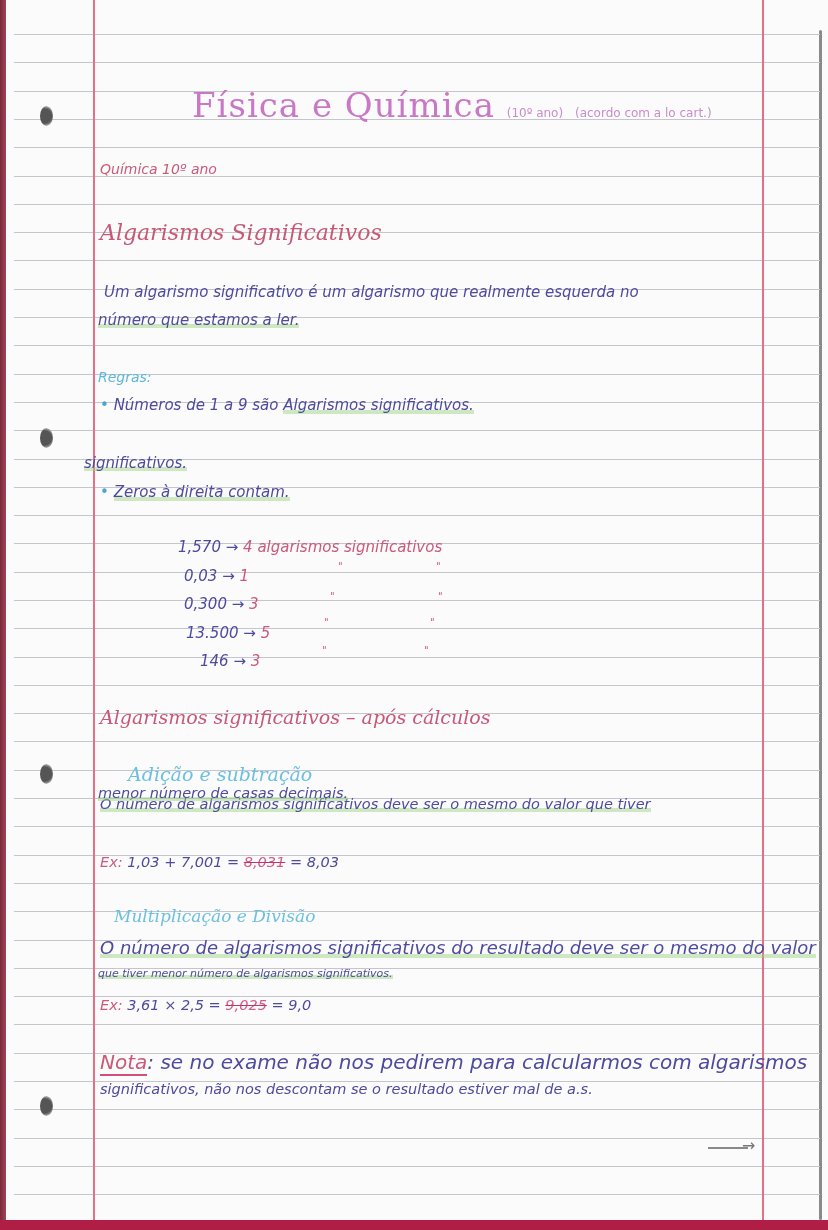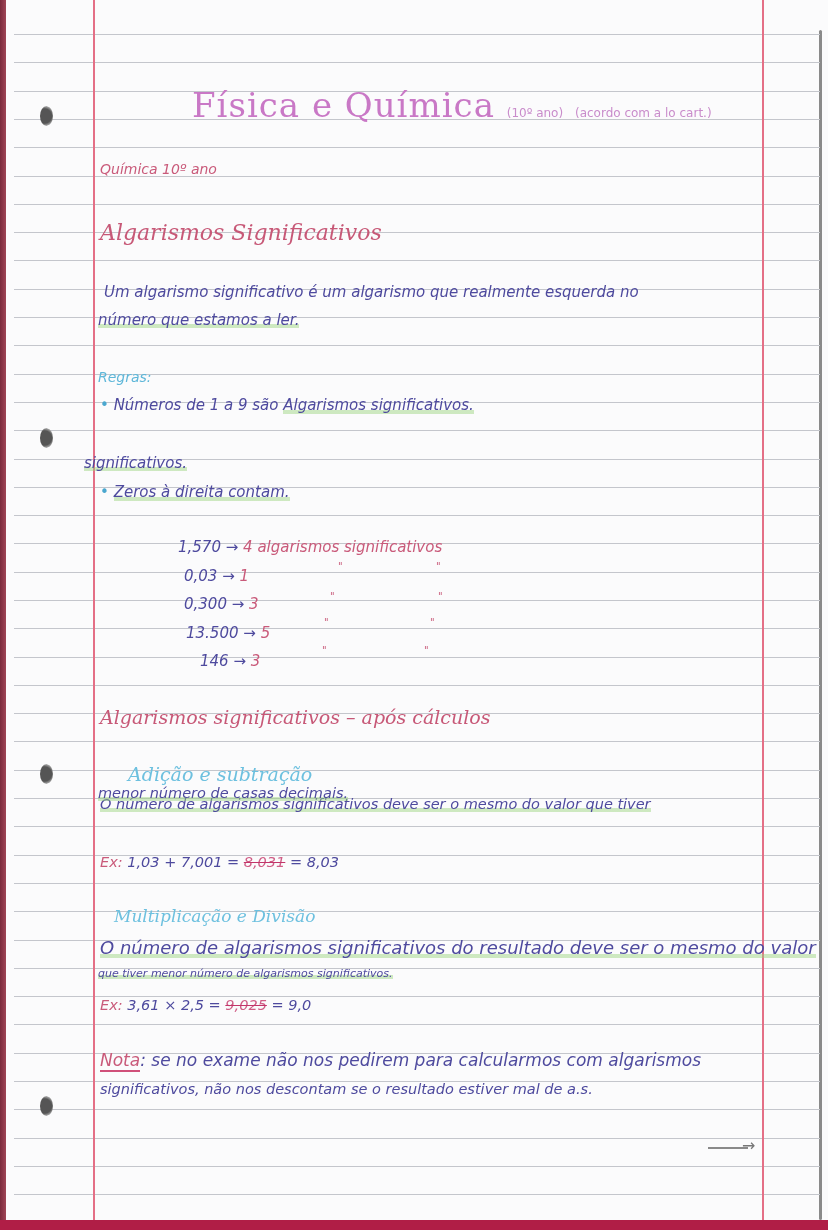--- a/index.html
+++ b/index.html
@@ -203,21 +203,21 @@
   <div class="hw cyan-h" style="left:114px;top:908px;font-size:17px">Multiplicação e Divisão</div>
   <div class="hw blue" style="left:100px;top:939px;font-size:18px">
     <span class="hl">O número de algarismos significativos do resultado deve ser o mesmo do valor</span>
   </div>
   <div class="hw blue hl" style="left:98px;top:968px;font-size:11px">que tiver menor número de algarismos significativos.</div>
   <div class="hw blue" style="left:100px;top:998px;font-size:14.5px">
     <span class="pink">Ex:</span>
     <span>3,61 × 2,5 = </span><span class="strike">9,025</span><span> = 9,0</span>
   </div>
 
-  <div class="hw blue" style="left:100px;top:1052px;font-size:17px">
+  <div class="hw blue" style="left:100px;top:1052px;font-size:20px">
     <span class="pink ul-pink">Nota</span><span>: se no exame não nos pedirem para calcularmos com algarismos</span>
   </div>
   <div class="hw blue" style="left:100px;top:1082px;font-size:14.5px">significativos, não nos descontam se o resultado estiver mal de a.s.</div>
 
   <div class="arrow-line"></div>
   <div class="hw" style="left:742px;top:1138px;color:#777;font-size:16px">→</div>
 </div>
 
 <div class="bottom-band"></div>
 

